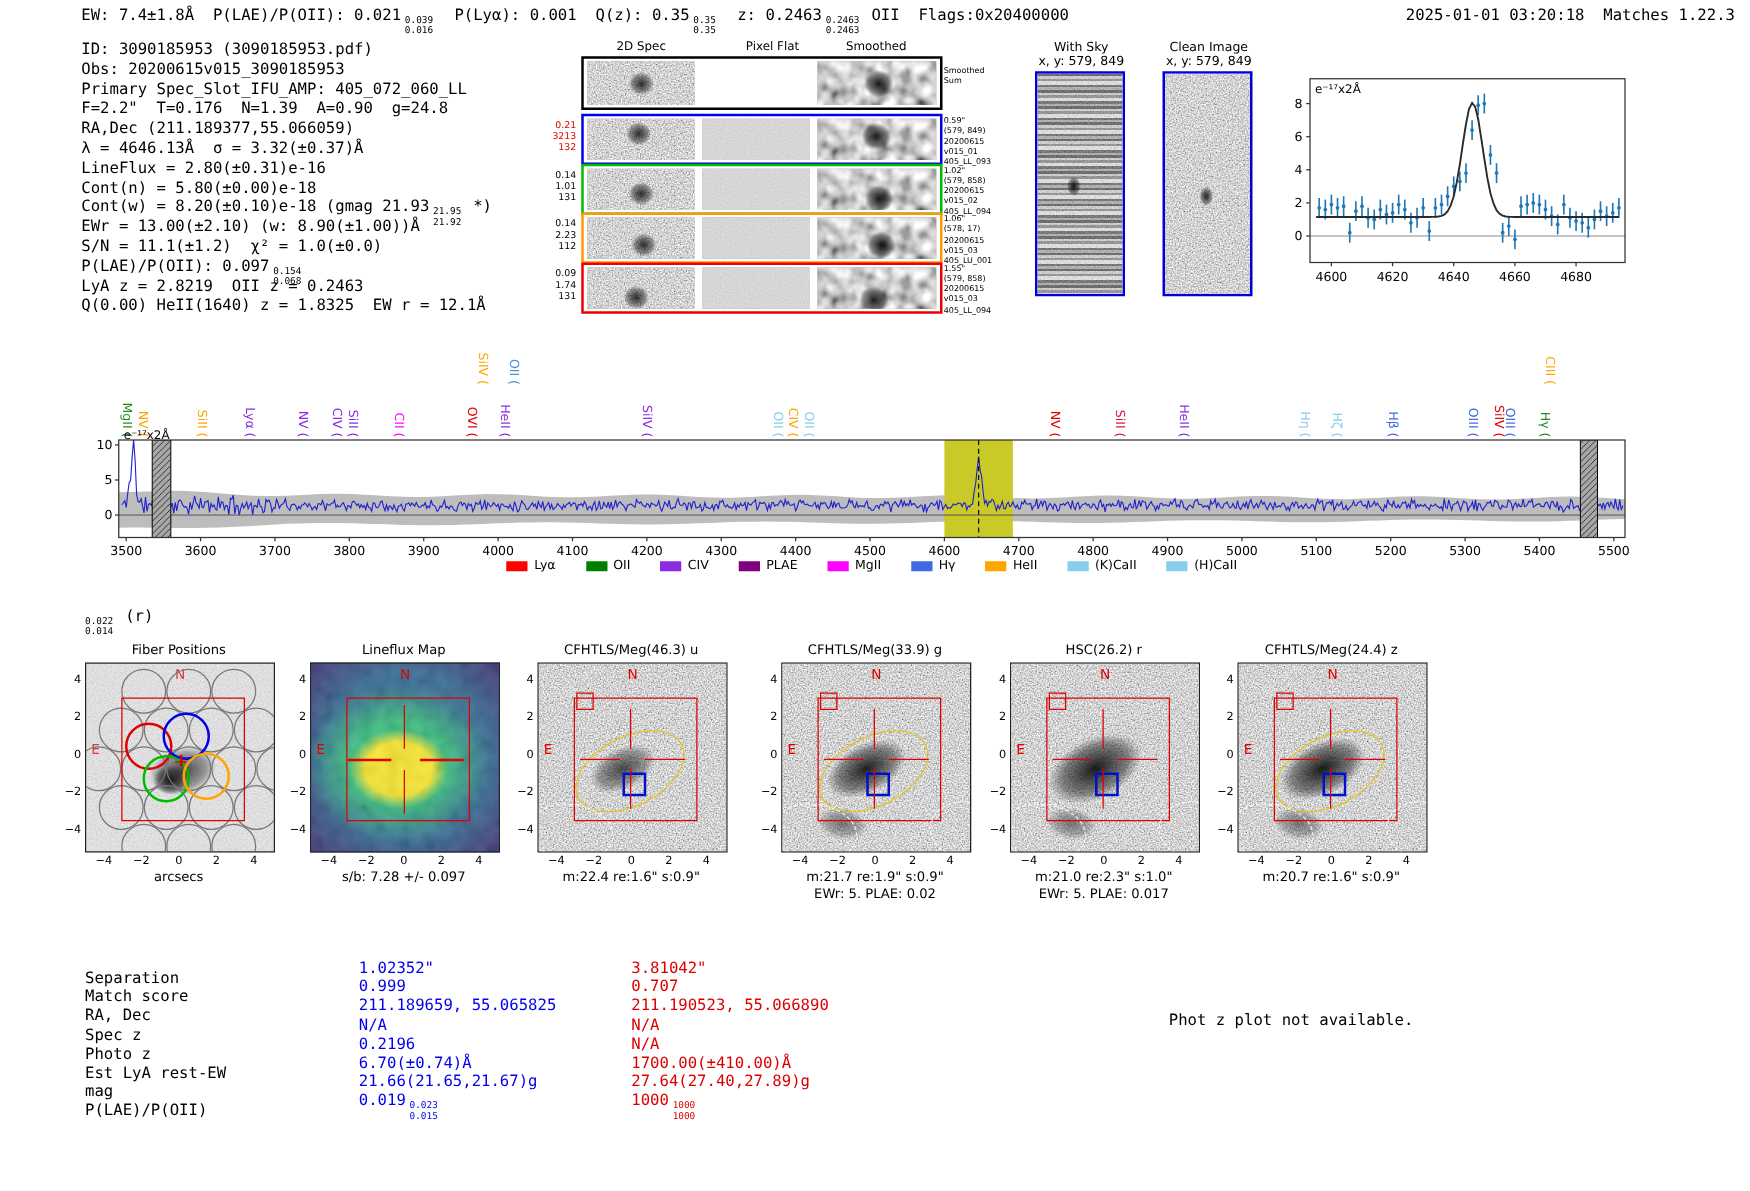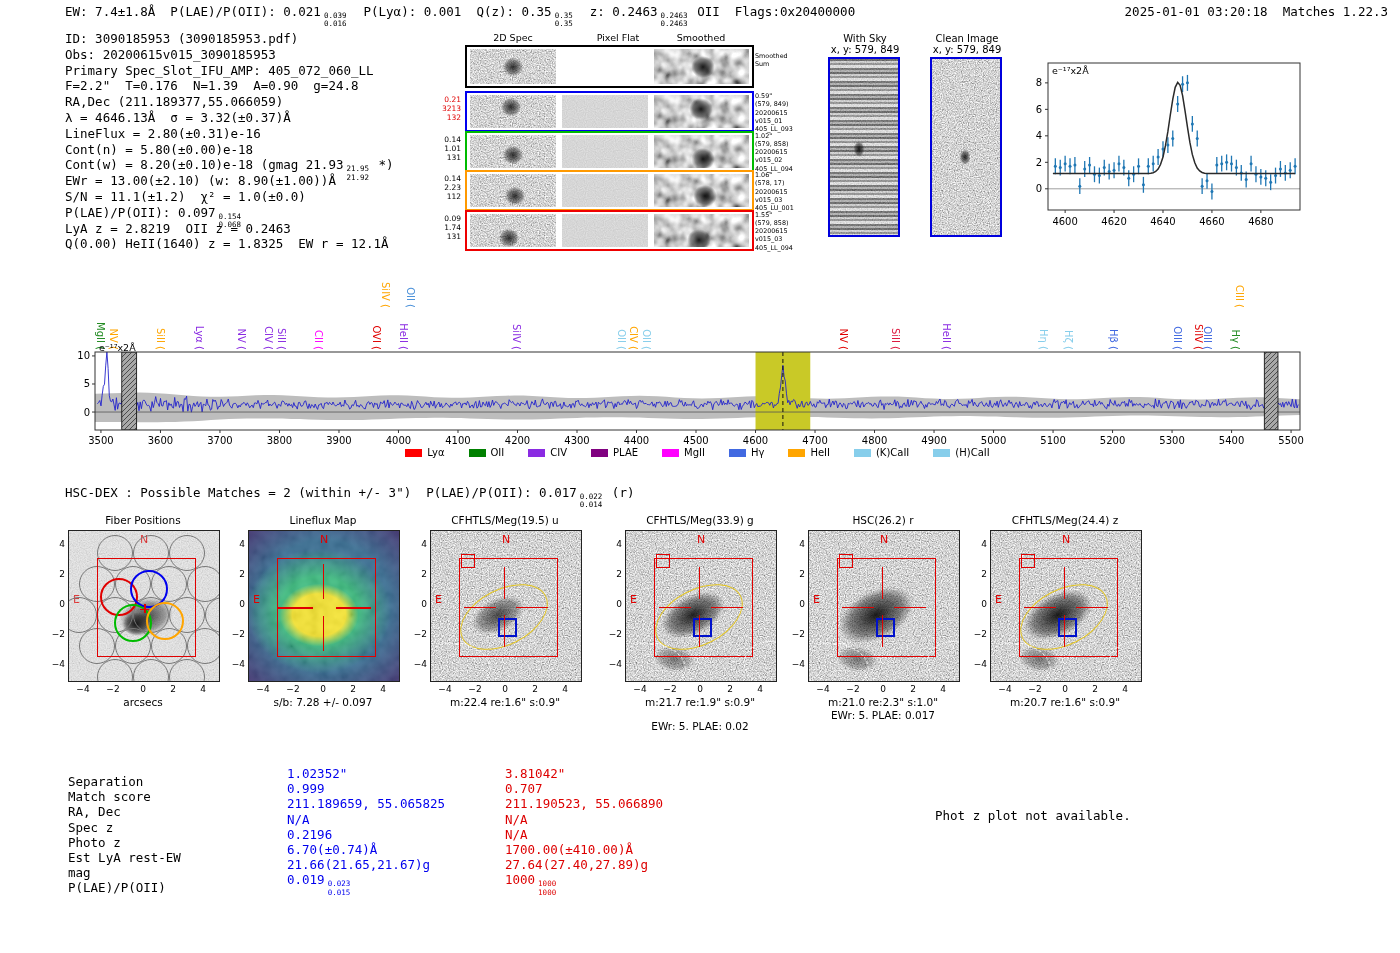--- a/index.html
+++ b/index.html
@@ -527,21 +527,21 @@
       <span class="leg-sw" style="background: rgb(135, 206, 235);"></span>
       <span>(K)CaII</span>
     </div>
     <div class="leg-item">
       <span class="leg-sw" style="background: rgb(135, 206, 235);"></span>
       <span>(H)CaII</span>
     </div>
   </div>
 
 
-<div id="hscline" class="abs mono"><span>HSC-DEX : Possible Matches = 2 (within +/- 3")  P(LAE)/P(OII): 0.017</span><span class="stack"><span>0.022</span><span>0.014</span></span><span> (r)</span></div>
+<div id="hscline" class="abs mono"><span class="stack"><span>0.022</span><span>0.014</span></span><span> (r)</span></div>
 
 
 <div id="cutouts">
     <div class="panel abs" style="left: 68px;">
       <div class="ptitle">Fiber Positions</div>
       <div class="pbox" style="background: rgb(227, 227, 227);">
         <div class="nlab" style="left: 71px; top: 2px;">N</div>
         <div class="elab" style="left: 4px; top: 62px;">E</div>
         <svg width="150" height="150" style="position: absolute; left: 0px; top: 0px; opacity: 0.28;">
           <rect width="150" height="150" filter="url(#fNoise)"></rect>
@@ -608,21 +608,21 @@
       <div class="ytick" style="top: 117px;">−2</div>
       <div class="ytick" style="top: 147px;">−4</div>
       <div class="xtick" style="left: 15px;">−4</div>
       <div class="xtick" style="left: 45px;">−2</div>
       <div class="xtick" style="left: 75px;">0</div>
       <div class="xtick" style="left: 105px;">2</div>
       <div class="xtick" style="left: 135px;">4</div>
       <div class="cap" style="top: 184px;">s/b: 7.28 +/- 0.097</div>
     </div>
     <div class="panel abs" style="left: 430px;">
-      <div class="ptitle">CFHTLS/Meg(19.5) u</div>
+      <div class="ptitle">CFHTLS/Meg(46.3) u</div>
       <div class="pbox">
         <svg width="150" height="150" style="position: absolute; left: 0px; top: 0px;">
           <rect width="150" height="150" filter="url(#fNoise)"></rect>
         </svg>
         <div class="blob" style="left: 31px; top: 63px; width: 72px; height: 42px; opacity: 0.72; transform: rotate(-27deg); background: radial-gradient(closest-side, rgba(5, 5, 5, 0.95), rgba(30, 30, 30, 0.5) 55%, rgba(60, 60, 60, 0) 78%);"></div>
         <div class="redbox"></div>
         <div class="redsq"></div>
         <div class="yellip" style="left: 26px; top: 58px; width: 92px; height: 54px;"></div>
         <div class="bluesq"></div>
         <div class="dashellip" style="left: -8px; top: 112px; width: 66px; height: 44px; transform: rotate(8deg);"></div>
@@ -670,21 +670,21 @@
       <div class="ytick" style="top: 57px;">2</div>
       <div class="ytick" style="top: 87px;">0</div>
       <div class="ytick" style="top: 117px;">−2</div>
       <div class="ytick" style="top: 147px;">−4</div>
       <div class="xtick" style="left: 15px;">−4</div>
       <div class="xtick" style="left: 45px;">−2</div>
       <div class="xtick" style="left: 75px;">0</div>
       <div class="xtick" style="left: 105px;">2</div>
       <div class="xtick" style="left: 135px;">4</div>
       <div class="cap" style="top: 184px;">m:21.7  re:1.9"  s:0.9"</div>
-      <div class="cap" style="top: 197px; margin-top: 11px;">EWr: 5. PLAE: 0.02</div>
+      <div class="cap" style="top: 197px;">EWr: 5. PLAE: 0.02</div>
     </div>
     <div class="panel abs" style="left: 808px;">
       <div class="ptitle">HSC(26.2) r</div>
       <div class="pbox">
         <svg width="150" height="150" style="position: absolute; left: 0px; top: 0px;">
           <rect width="150" height="150" filter="url(#fNoise)"></rect>
         </svg>
         <div class="blob" style="left: 16px; top: 53px; width: 102px; height: 62px; opacity: 0.95; transform: rotate(-27deg); background: radial-gradient(closest-side, rgba(5, 5, 5, 0.95), rgba(30, 30, 30, 0.5) 55%, rgba(60, 60, 60, 0) 78%);"></div>
         <div class="blob" style="left: 22px; top: 112px; width: 52px; height: 32px; opacity: 0.5; transform: rotate(10deg); background: radial-gradient(closest-side, rgba(5, 5, 5, 0.95), rgba(30, 30, 30, 0.5) 55%, rgba(60, 60, 60, 0) 78%);"></div>
         <div class="redbox"></div>

